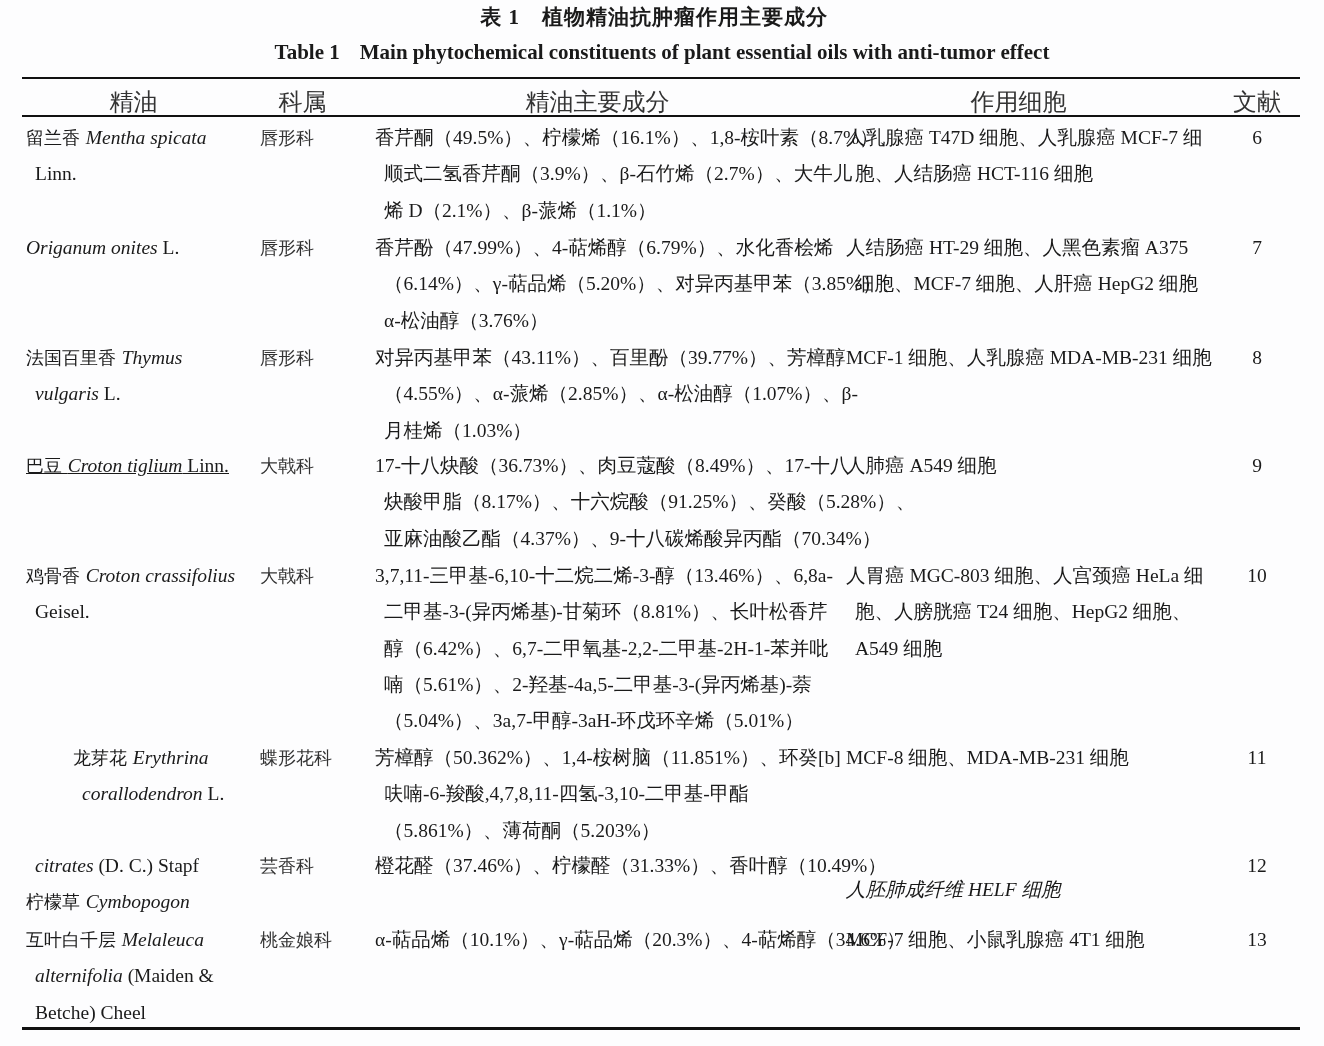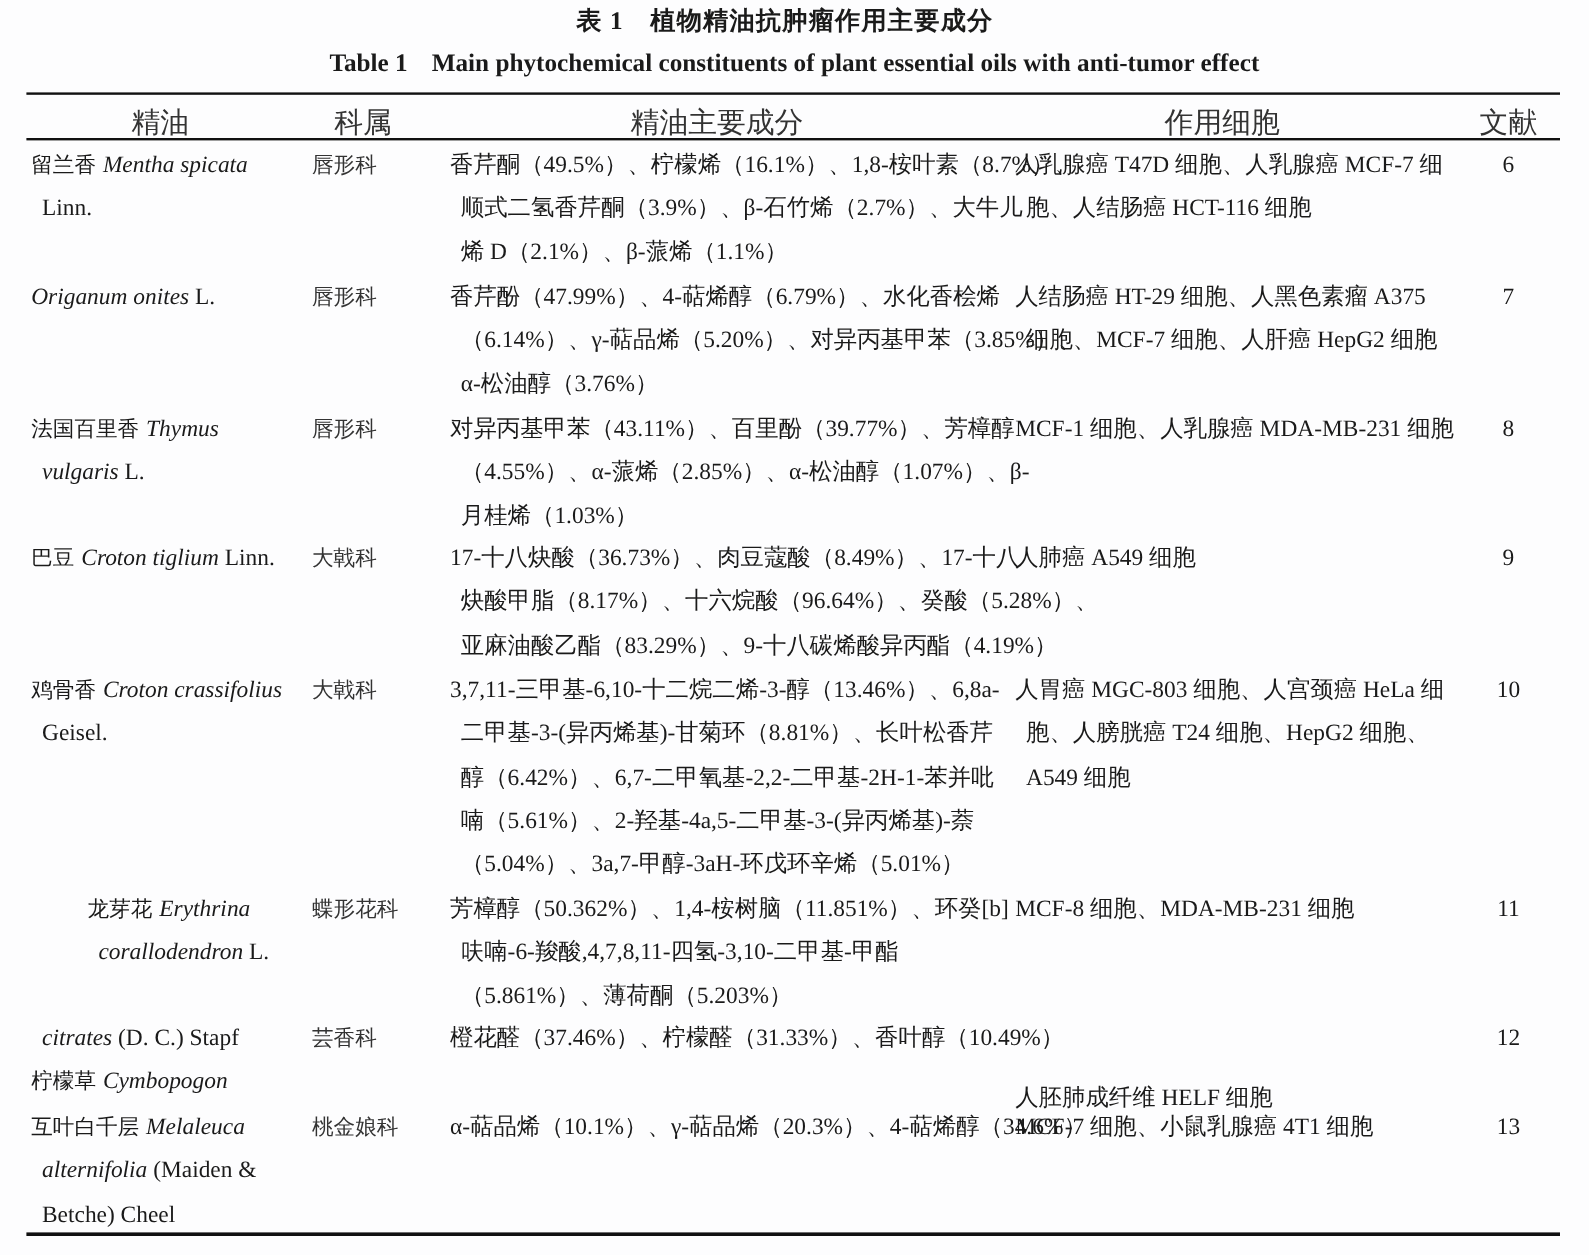--- a/index.html
+++ b/index.html
@@ -128,28 +128,28 @@
     <div class="cell fam-col" style="top: 340px;">唇形科</div>
     <div class="cell comp-col" style="top: 340px;">
       <span class="line">对异丙基甲苯（43.11%）、百里酚（39.77%）、芳樟醇</span>
       <span class="line ind">（4.55%）、α-蒎烯（2.85%）、α-松油醇（1.07%）、β-</span>
       <span class="line ind">月桂烯（1.03%）</span>
     </div>
     <div class="cell cells-col" style="top: 340px;">
       <span class="line">MCF-1 细胞、人乳腺癌 MDA-MB-231 细胞</span>
     </div>
     <div class="cell ref-col" style="top: 340px;">8</div>
-    <div class="cell name-col" style="top: 448px;">
+    <div class="cell name-col" style="top: 448px; text-decoration: underline;">
       <span class="line"><span style="font-family: &quot;DejaVu Sans&quot;, sans-serif; font-size: 18px;">巴豆 </span><i>Croton tiglium</i><span> Linn.</span></span>
     </div>
     <div class="cell fam-col" style="top: 448px;">大戟科</div>
     <div class="cell comp-col" style="top: 448px;">
       <span class="line">17-十八炔酸（36.73%）、肉豆蔻酸（8.49%）、17-十八</span>
-      <span class="line ind">炔酸甲脂（8.17%）、十六烷酸（96.64%）、癸酸（5.28%）、</span>
-      <span class="line ind">亚麻油酸乙酯（83.29%）、9-十八碳烯酸异丙酯（4.19%）</span>
+      <span class="line ind">炔酸甲脂（8.17%）、十六烷酸（91.25%）、癸酸（5.28%）、</span>
+      <span class="line ind">亚麻油酸乙酯（4.37%）、9-十八碳烯酸异丙酯（70.34%）</span>
     </div>
     <div class="cell cells-col" style="top: 448px;">
       <span class="line">人肺癌 A549 细胞</span>
     </div>
     <div class="cell ref-col" style="top: 448px;">9</div>
     <div class="cell name-col" style="top: 558px;">
       <span class="line"><span style="font-family: &quot;DejaVu Sans&quot;, sans-serif; font-size: 18px;">鸡骨香 </span><i>Croton crassifolius</i><span></span></span>
       <span class="line ind">Geisel.</span>
     </div>
     <div class="cell fam-col" style="top: 558px;">大戟科</div>
@@ -181,21 +181,21 @@
     </div>
     <div class="cell ref-col" style="top: 740px;">11</div>
     <div class="cell name-col" style="top: 848px;">
       <span class="line ind"><i>citrates</i><span> (D. C.) Stapf</span></span>
       <span class="line"><span style="font-family: &quot;DejaVu Sans&quot;, sans-serif; font-size: 18px;">柠檬草 </span><i>Cymbopogon</i></span>
     </div>
     <div class="cell fam-col" style="top: 848px;">芸香科</div>
     <div class="cell comp-col" style="top: 848px;">
       <span class="line">橙花醛（37.46%）、柠檬醛（31.33%）、香叶醇（10.49%）</span>
     </div>
-    <div class="cell cells-col" style="top: 898px;">
+    <div class="cell cells-col" style="top: 872px; font-style: italic;">
       <span class="line">人胚肺成纤维 HELF 细胞</span>
     </div>
     <div class="cell ref-col" style="top: 848px;">12</div>
     <div class="cell name-col" style="top: 922px;">
       <span class="line"><span style="font-family: &quot;DejaVu Sans&quot;, sans-serif; font-size: 18px;">互叶白千层 </span><i>Melaleuca</i></span>
       <span class="line ind"><i>alternifolia</i><span> (Maiden &amp;</span></span>
       <span class="line ind">Betche) Cheel</span>
     </div>
     <div class="cell fam-col" style="top: 922px;">桃金娘科</div>
     <div class="cell comp-col" style="top: 922px;">

